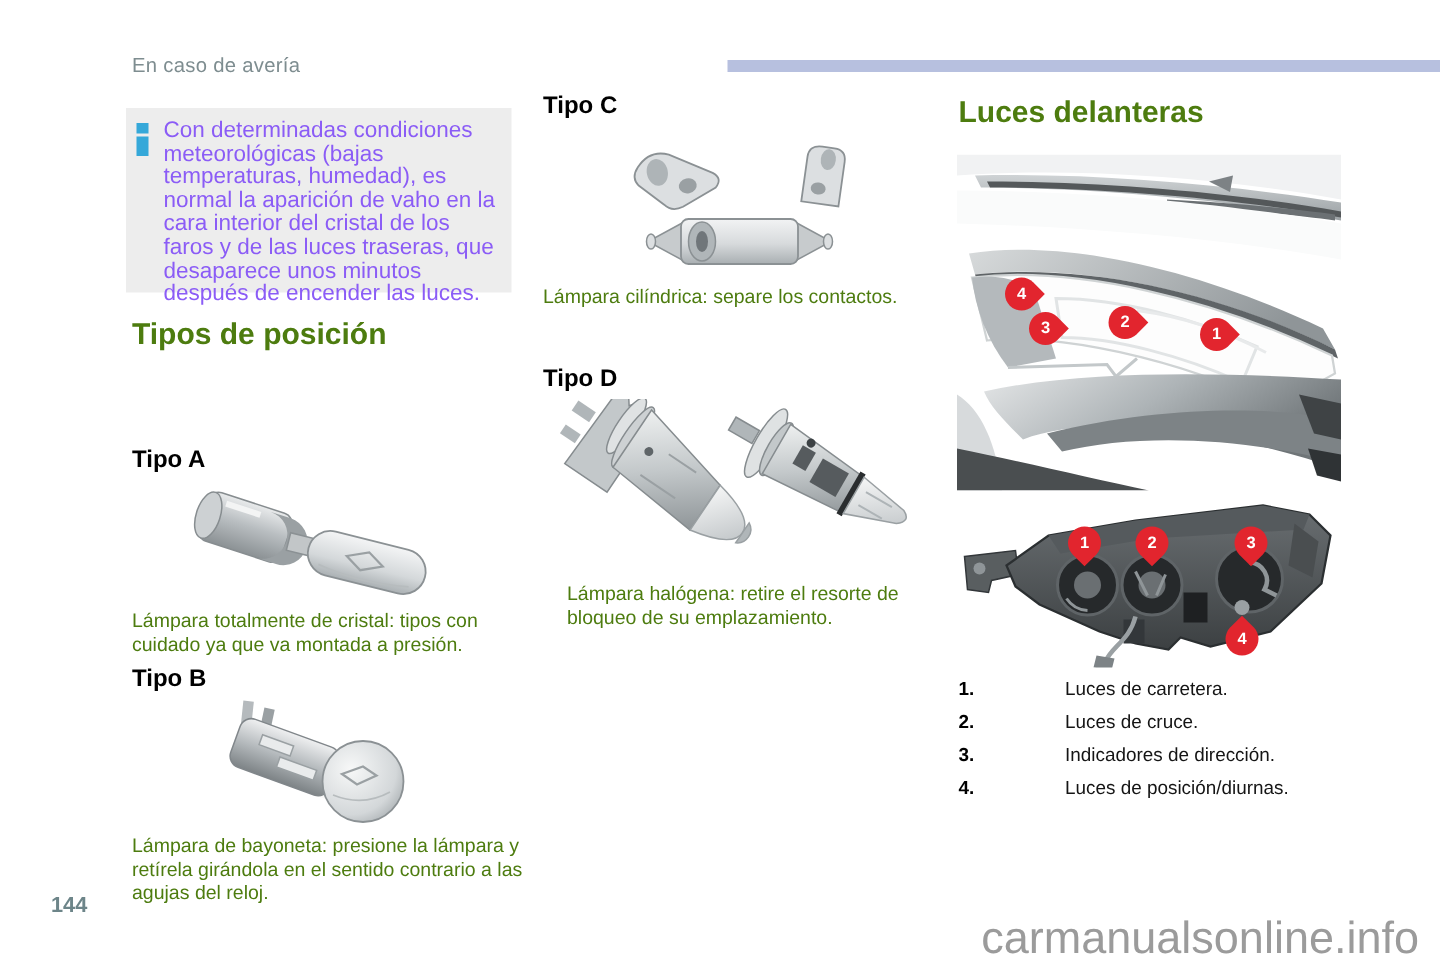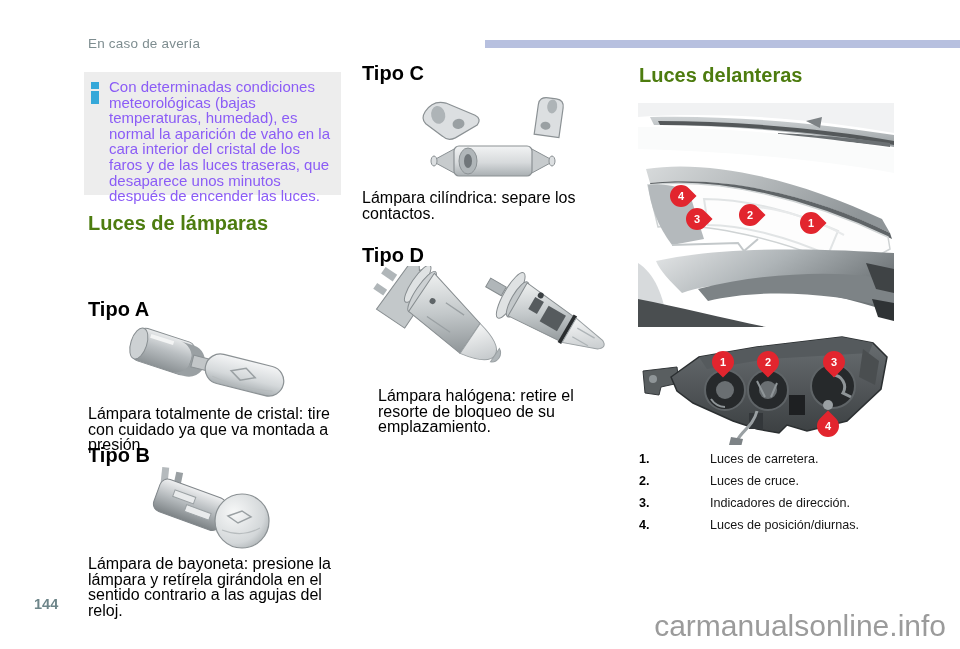--- a/index.html
+++ b/index.html
@@ -18,22 +18,22 @@
   .info-box {
     position:absolute; left:84px; top:72px; width:257px; height:123px;
     background:#ededed; padding:7px 8px 6px 7px; display:flex; gap:9px;
   }
   .info-icon { width:9px; flex:0 0 9px; display:flex; flex-direction:column; gap:2px; margin-top:3px; }
   .info-icon .dot  { width:8px; height:7px;  background:#35a8d9; }
   .info-icon .stem { width:8px; height:13px; background:#35a8d9; }
   .info-box p { font-size:15px; line-height:15.6px; color:#8b5cf6; }
 
   h1.section { position:absolute; font-size:20px; font-weight:bold; color:#4d7c0f; }
-  h2.subtype { position:absolute; font-size:20px; font-weight:bold; color:#000; }
-  p.body { position:absolute; font-size:16px; line-height:15.6px; color:#000000; }
+  h2.subtype { position:absolute; font-size:16px; font-weight:bold; color:#000; }
+  p.body { position:absolute; font-size:13px; line-height:15.6px; color:#4d7c0f; }
 
   figure { position:absolute; }
 
   
   .pin {
     position:absolute; width:22px; height:22px; background:#e2252e;
     display:flex; align-items:center; justify-content:center;
   }
   .pin span { color:#fff; font-size:11px; font-weight:bold; transform:rotate(-45deg); }
   .pin-right { border-radius:50% 0 50% 50%; transform:rotate(45deg); }
@@ -58,21 +58,21 @@
   <div class="top-bar"></div>
 
   <div class="info-box">
     <span class="info-icon">
         <i class="dot"></i>
         <i class="stem"></i>
       </span>
     <p>Con determinadas condiciones meteorológicas (bajas temperaturas, humedad), es normal la aparición de vaho en la cara interior del cristal de los faros y de las luces traseras, que desaparece unos minutos después de encender las luces.</p>
   </div>
 
-  <h1 class="section" style="left:88px; top:212px;">Luces de lámparas</h1>
+  <h1 class="section" style="left:88px; top:212px;">Tipos de posición</h1>
 
   <h2 class="subtype" style="left:88px; top:298px;">Tipo A</h2>
   <figure style="left:118px; top:320px;">
     <svg width="180" height="84" viewBox="0 0 180 84">
       <defs>
         <linearGradient id="mA" x1="0" y1="0" x2="0" y2="1">
           <stop offset="0" stop-color="#e9ebec"></stop>
             <stop offset=".45" stop-color="#b9bec1"></stop>
             <stop offset="1" stop-color="#8b9194"></stop>
         </linearGradient>
@@ -89,21 +89,21 @@
         <path d="M58 18 a16 16 0 0 1 0 32 h14 a16 16 0 0 0 0 -32 z" fill="#9aa0a3"></path>
       </g>
       <g transform="rotate(14 118 56)">
         <rect x="72" y="46" width="18" height="12" fill="#c2c6c8" stroke="#8b9194"></rect>
         <rect x="86" y="38" width="80" height="30" rx="15" fill="url(#gA)" stroke="#8b9194" stroke-width="1.2"></rect>
         <path d="M112 52 l14 -6 l11 7 l-14 6 z" fill="none" stroke="#9aa0a3" stroke-width="1.5"></path>
         <path d="M95 62 q30 6 62 0" fill="none" stroke="#b7bcbe" stroke-width="1.2"></path>
       </g>
     </svg>
   </figure>
-  <p class="body" style="left:88px; top:406px; width:262px;">Lámpara totalmente de cristal: tire con cuidado ya que va montada a presión.</p>
+  <p class="body" style="left:88px; top:406px; width:262px;">Lámpara totalmente de cristal: tipos con cuidado ya que va montada a presión.</p>
 
   <h2 class="subtype" style="left:88px; top:444px;">Tipo B</h2>
   <figure style="left:132px; top:466px;">
     <svg width="160" height="88" viewBox="0 0 160 88">
       <defs>
         <linearGradient id="mB" x1="0" y1="0" x2="0" y2="1">
           <stop offset="0" stop-color="#eff0f1"></stop>
             <stop offset=".5" stop-color="#b5babd"></stop>
             <stop offset="1" stop-color="#7d8386"></stop>
         </linearGradient>

